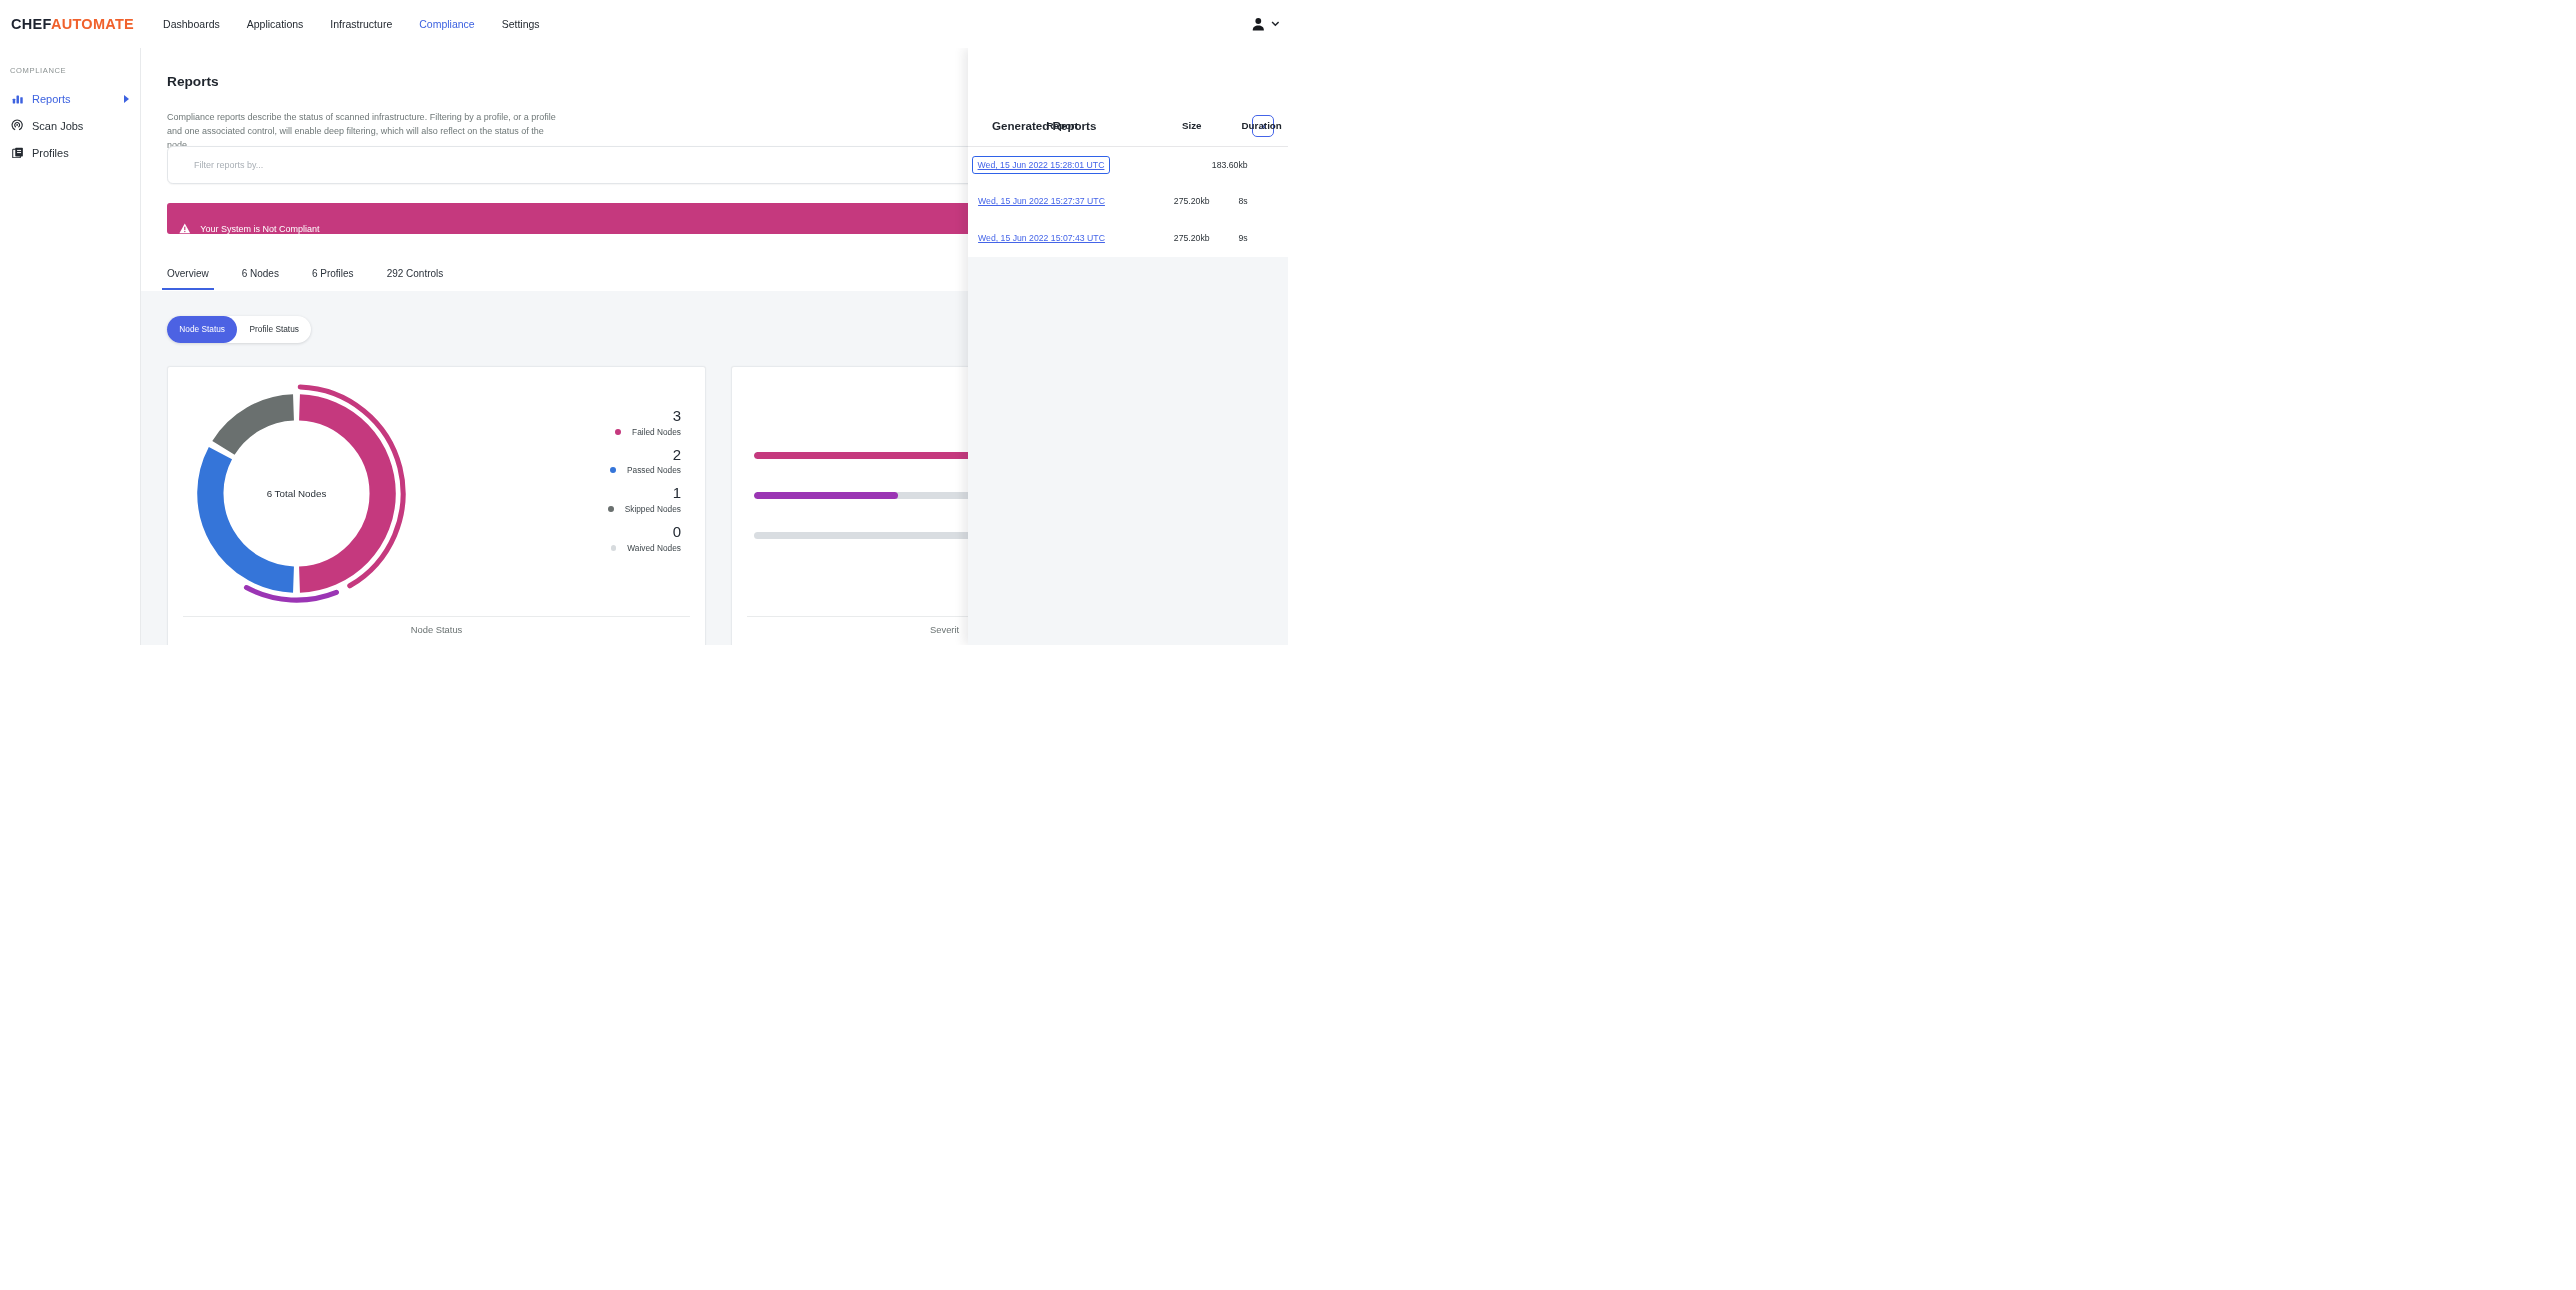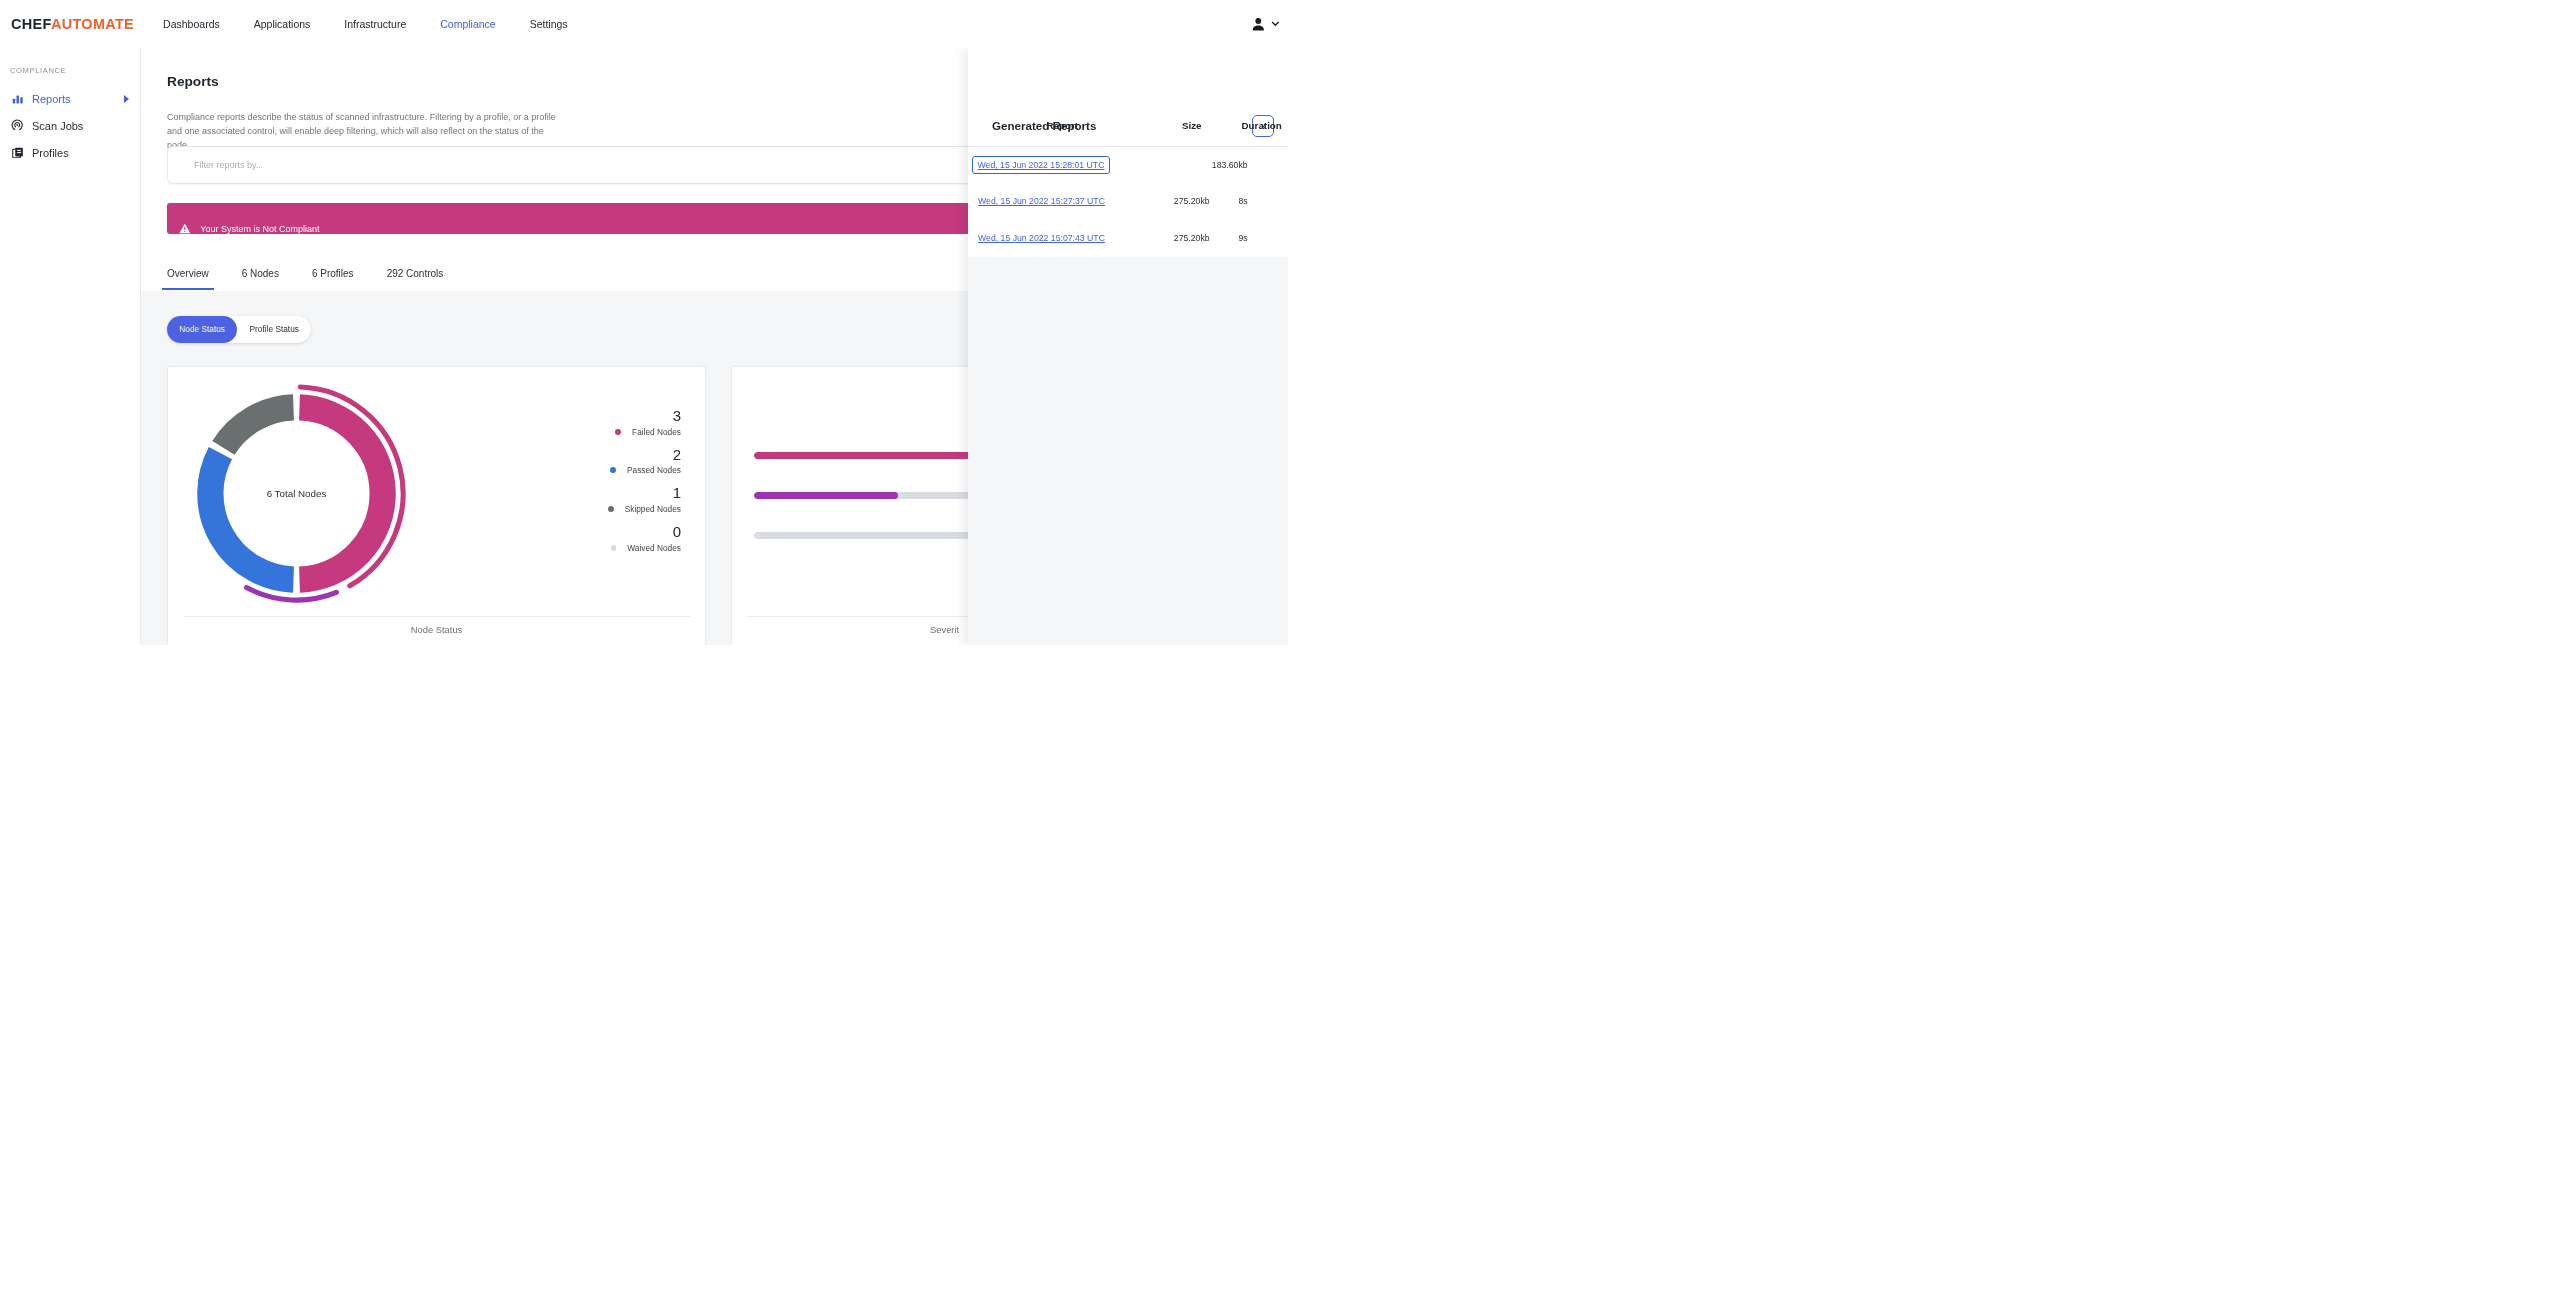--- a/index.html
+++ b/index.html
@@ -7,21 +7,21 @@
     width:1288px;height:645px;position:relative;overflow:hidden;
     background:#ffffff;font-family:"Liberation Sans","DejaVu Sans",sans-serif;
     color:#20262E;-webkit-font-smoothing:antialiased;
   }
   
   .topnav{position:absolute;top:0;left:0;width:1288px;height:48px;background:#fff;z-index:30;
     display:flex;align-items:center;}
   .logo{margin-left:11px;font-size:14.5px;font-weight:700;letter-spacing:0.3px;white-space:nowrap;}
   .logo .chef{color:#1E2430;}
   .logo .automate{color:#F0612C;}
-  .navlinks{display:flex;gap:34px;margin-left:29px;font-size:10.5px;color:#242A31;}
+  .navlinks{display:flex;gap:27px;margin-left:29px;font-size:10.5px;color:#242A31;}
   .navlink{cursor:pointer;}
   .navlink.active{color:#3D62E0;}
   .userarea{position:absolute;right:8.7px;top:0;height:48px;display:flex;align-items:center;gap:4.3px;cursor:pointer;}
   
   .sidebar{position:absolute;top:48px;left:0;width:140px;bottom:0;background:#fff;
     border-right:0.7px solid #E8EAEC;z-index:5;}
   .side-section{margin:18px 0 10px 10px;font-size:7.6px;color:#8A9191;letter-spacing:0.6px;}
   .side-item{display:flex;align-items:center;height:27px;padding-left:11px;font-size:11px;
     color:#2A3138;position:relative;cursor:pointer;gap:8px;}
   .side-item.active{color:#3D62E0;}

